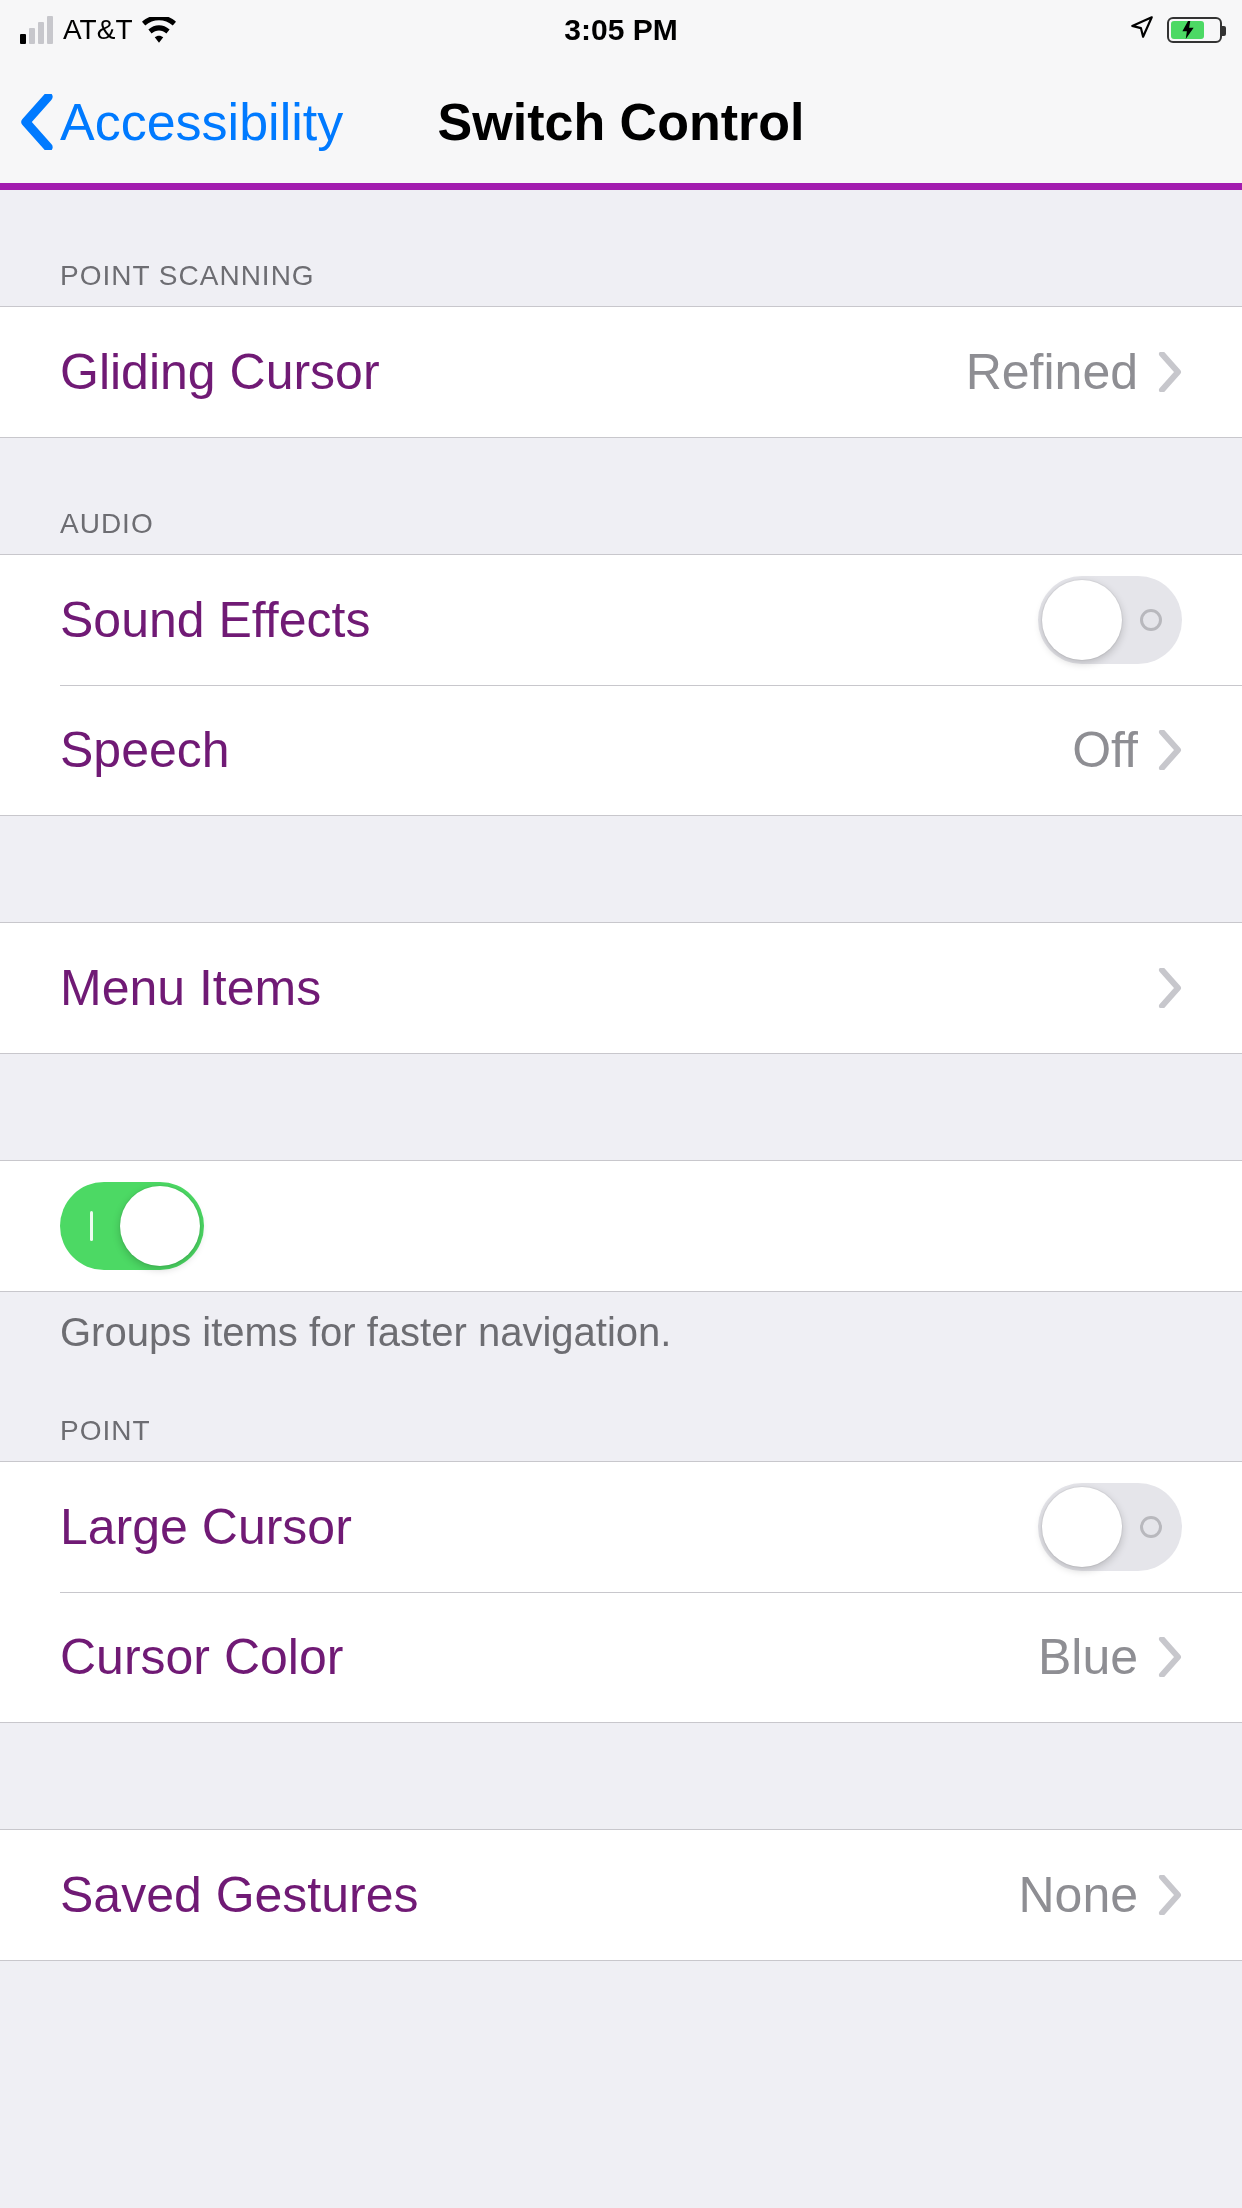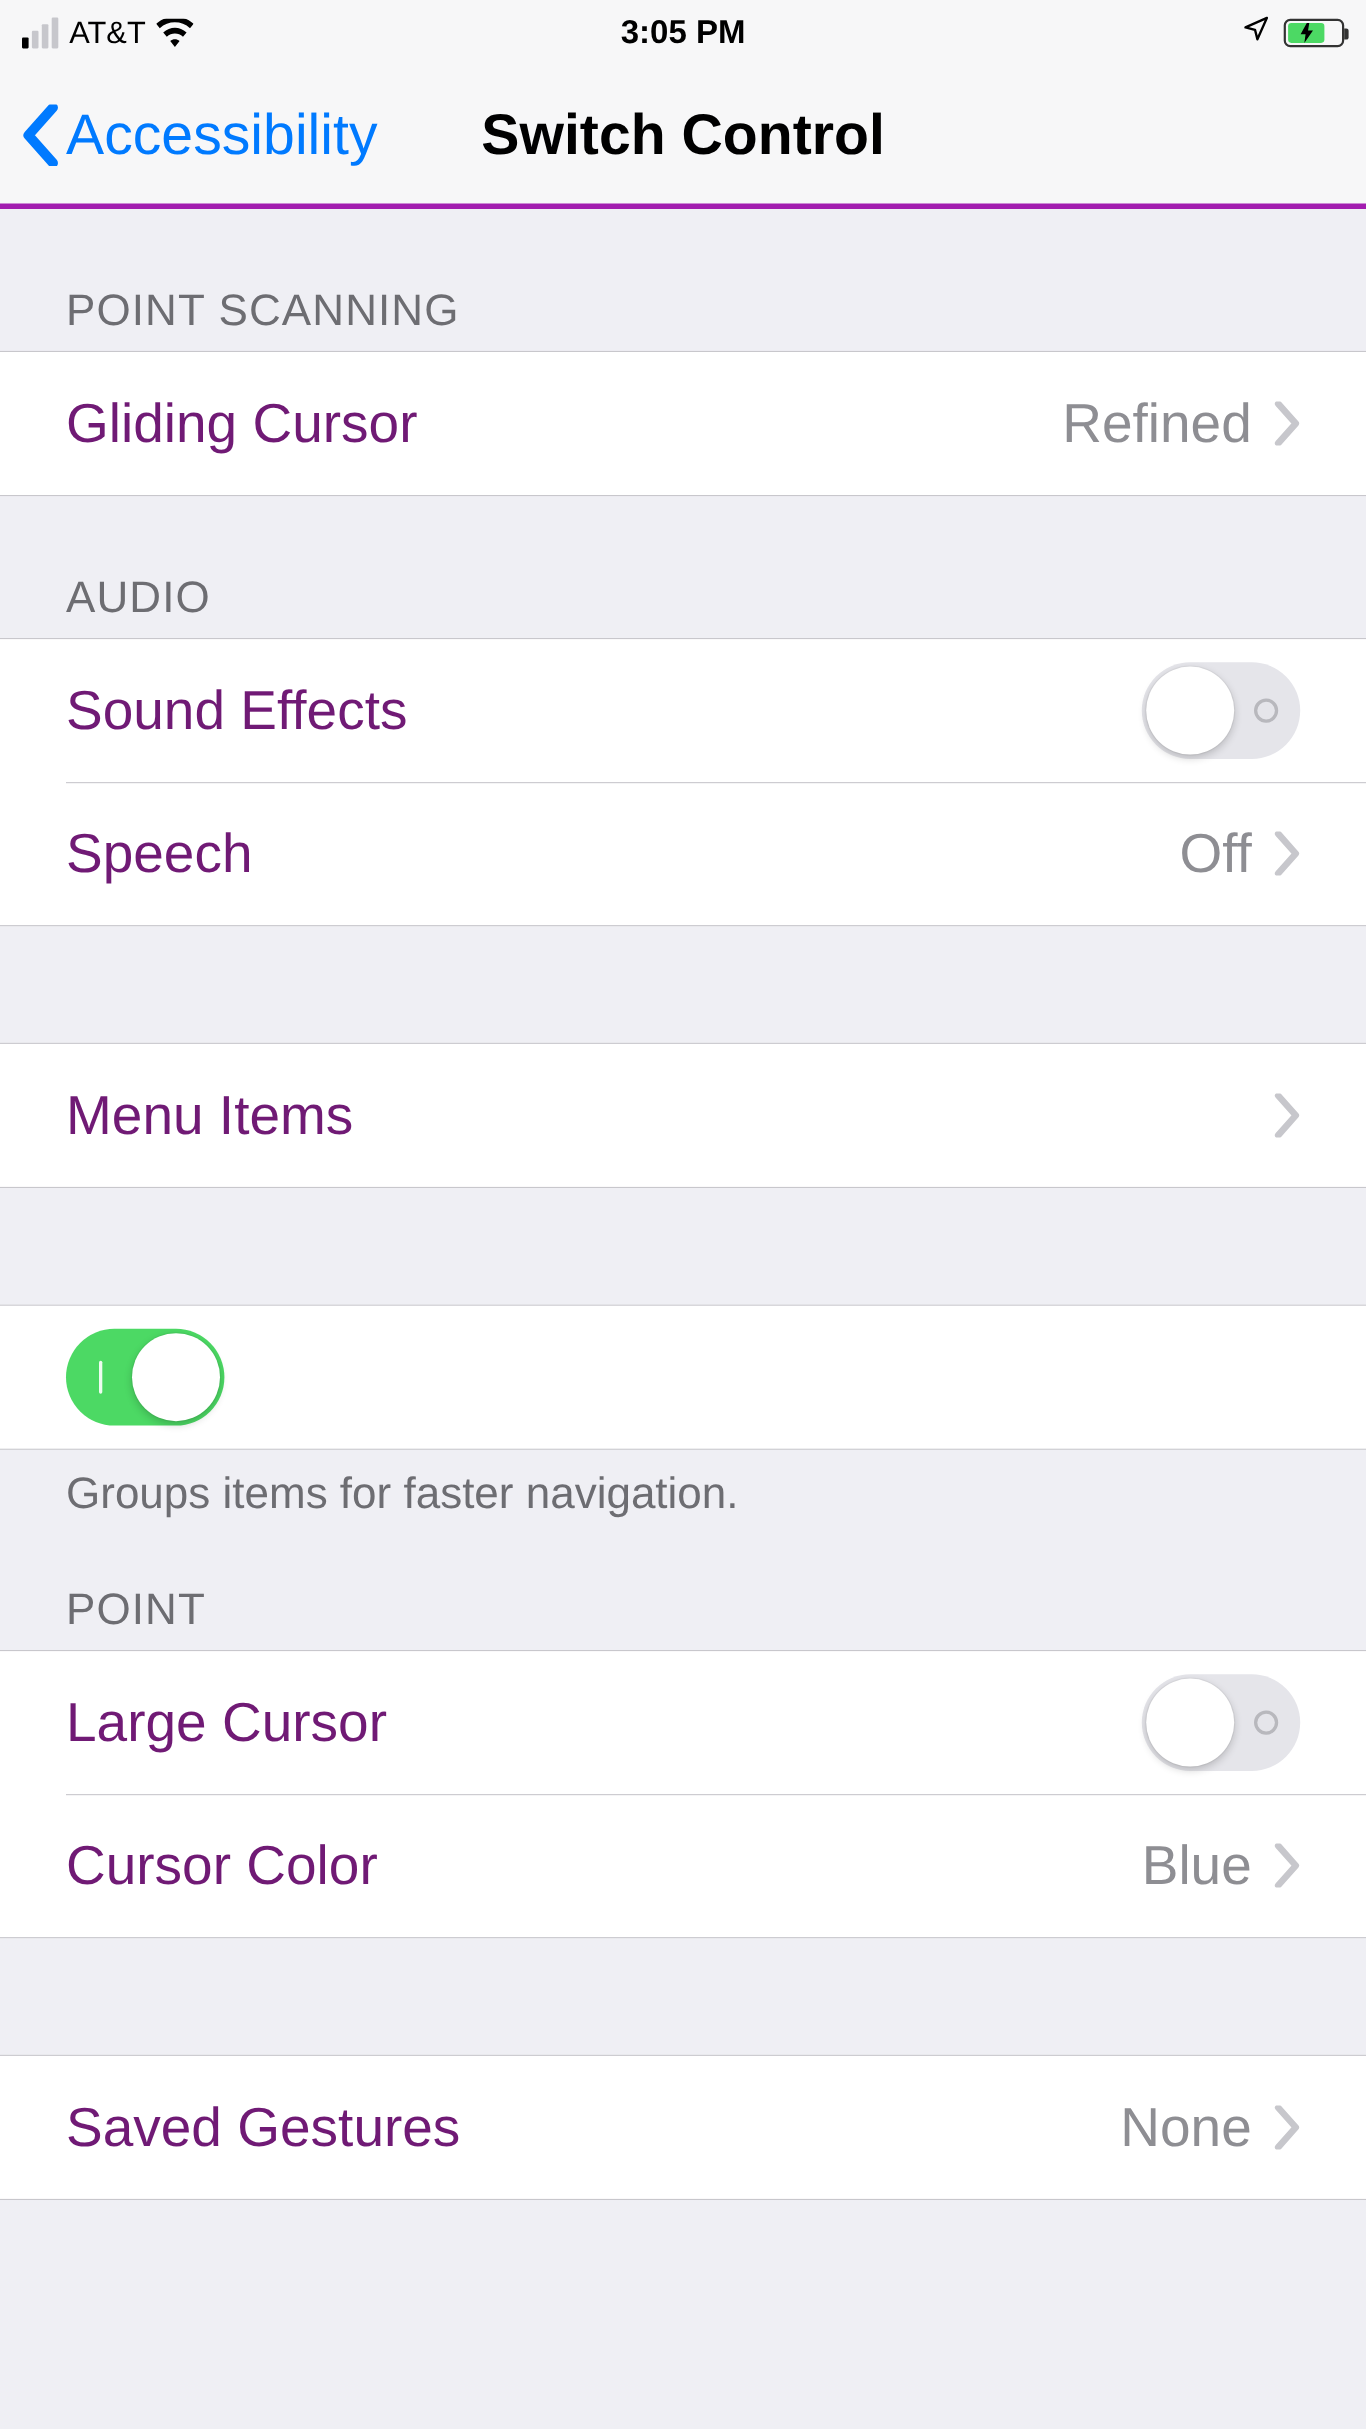--- a/index.html
+++ b/index.html
@@ -44,39 +44,39 @@
   }
   .battery-fill {
     position:absolute; left:2px; top:2px; bottom:2px; width:65%;
     background:#4cd964; border-radius:3px;
     display:flex; align-items:center; justify-content:center;
     color:#000; font-size:18px; font-weight:700;
   }
   
   .nav-bar {
     height: 130px; background:#f7f7f8;
-    border-bottom: 5px solid #a21caf;
+    border-bottom: 7px solid #a21caf;
     position: relative;
     display:flex; align-items:center;
   }
   .back-button {
     display:flex; align-items:center;
     color:#007aff; font-size:52px; font-weight:400;
     padding-left:20px; gap:6px;
     cursor:pointer;
   }
   .back-chevron svg { display:block; }
   .nav-title {
     position:absolute; left:50%; transform:translateX(-50%);
     font-size:52px; font-weight:600; color:#000;
   }
   
   .section-header {
     padding: 50px 60px 14px 60px;
-    font-size: 40px; color:#6d6d72; letter-spacing:1px;
+    font-size: 28px; color:#6d6d72; letter-spacing:1px;
   }
   .section-header.tall { padding-top: 70px; }
   .section-footer {
     padding: 18px 60px 10px 60px;
     font-size: 40px; color:#6d6d72;
   }
   .group {
     background:#fff;
     border-top:1px solid #c8c7cc;
     border-bottom:1px solid #c8c7cc;

